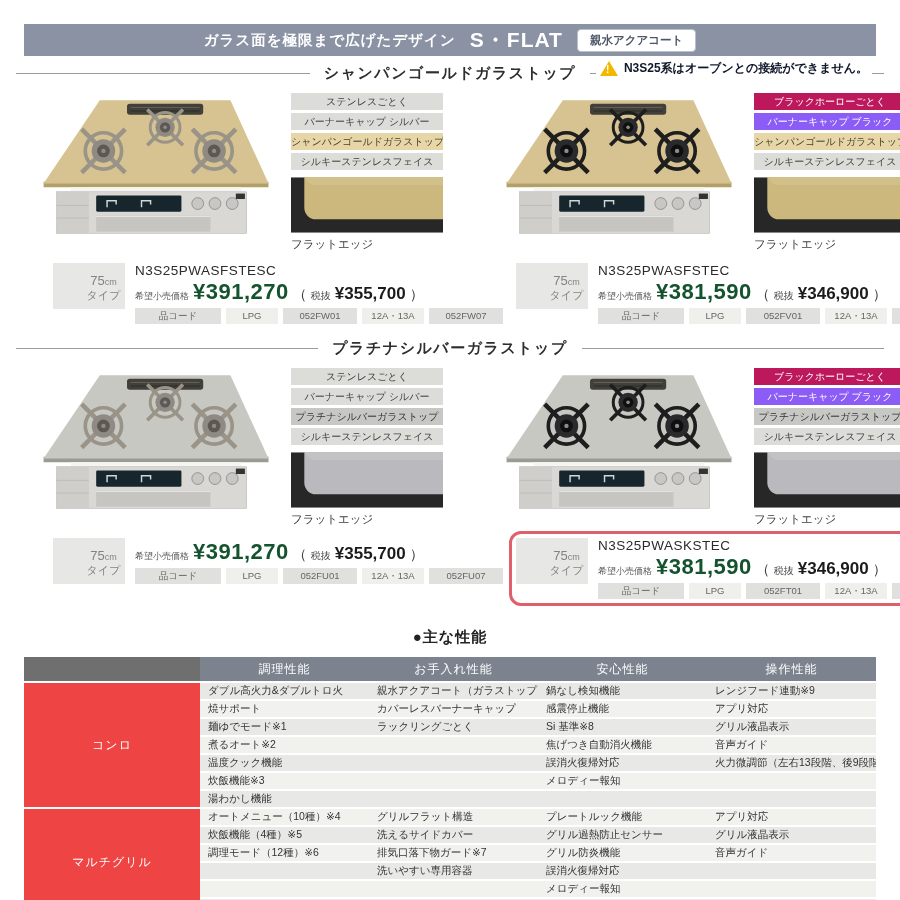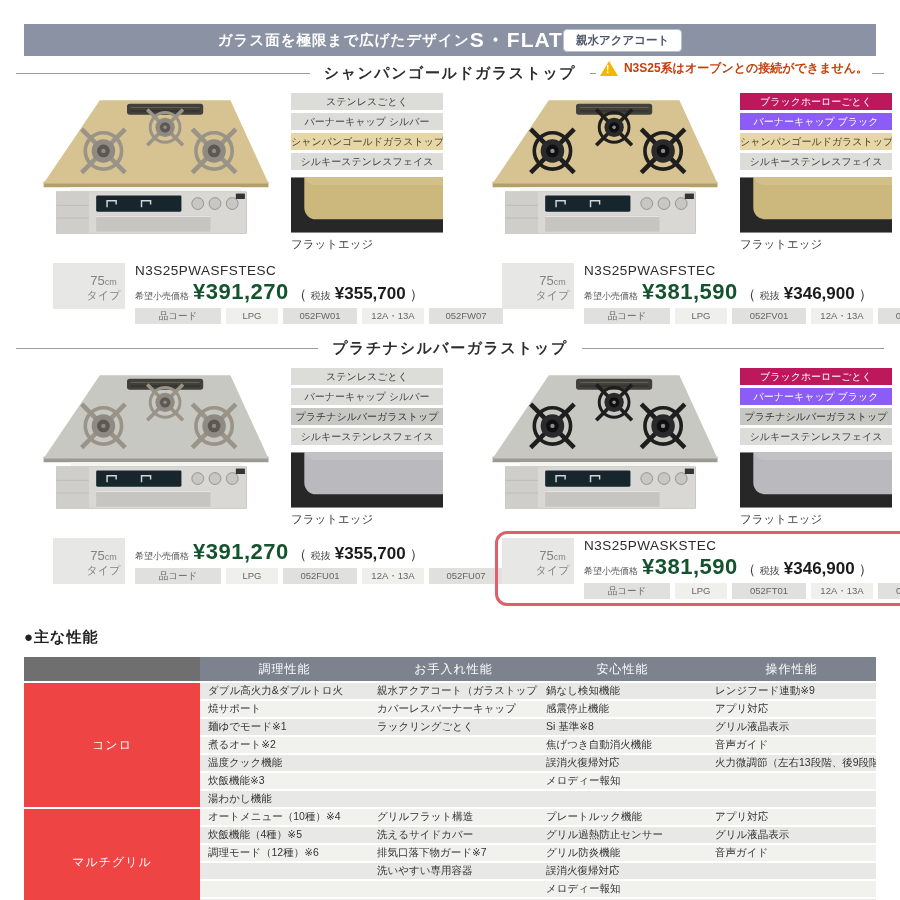--- a/index.html
+++ b/index.html
@@ -6,46 +6,46 @@
   body {
     width:900px; height:900px; background:#ffffff;
     font-family:"Liberation Sans","DejaVu Sans",sans-serif;
     color:#333; overflow:hidden;
   }
   .page { width:900px; padding:24px 14px 10px 14px; }
 
   
   .header-bar {
     margin:0 10px; height:32px; background:#8a92a4;
-    display:flex; align-items:center; justify-content:center; 
+    display:flex; align-items:center; justify-content:center; gap:14px;
     color:#fff;
   }
   .header-title { font-size:14.5px; font-weight:bold; letter-spacing:1px; }
   .brand { font-size:21px; font-weight:bold; letter-spacing:1px; }
   .aqua-badge {
     background:#fff; color:#4c5668; border:1px solid #b9c0cc;
     font-size:11.5px; font-weight:bold; padding:3px 12px; border-radius:4px;
   }
 
   
   .warning { position:absolute; right:12px; top:-4px; display:flex; align-items:center; gap:6px; background:#fff; padding:0 4px; }
   .warn-tri { position:relative; width:0; height:0;
     border-left:9px solid transparent; border-right:9px solid transparent;
     border-bottom:15px solid #f3b700; }
   .warn-ex { position:absolute; left:-3px; top:3px; color:#fff; font-size:10px; font-weight:bold; }
-  .warn-text { color:#c2410c; font-size:12px; font-weight:bold; }
+  .warn-text { color:#0f172a; font-size:12px; font-weight:bold; }
 
   
   .section { margin-top:6px; }
   .sec-titlerow { position:relative; display:flex; align-items:center; gap:14px; margin:8px 2px 6px 2px; }
   .sec-line { flex:1; height:1px; background:#9b9b9b; }
   .sec-title { font-size:15px; font-weight:bold; color:#2e2e2e; letter-spacing:1.5px; }
 
   
-  .pgrid { display:flex; gap:26px; padding:0 6px; }
+  .pgrid { display:flex; gap:40px; padding:0 6px; }
   .pcard { width:423px; }
   .pbody { display:flex; gap:8px; }
   .stoveWrap { width:272px; height:152px; }
   .stoveWrap svg { width:100%; height:100%; }
   .rightcol { width:152px; display:flex; flex-direction:column; padding-top:4px; }
   .feat { height:17px; line-height:17px; font-size:10px; text-align:center;
     margin-bottom:3px; white-space:nowrap; overflow:hidden; }
   .f-gray  { background:#dcddd9; color:#3f3f3f; }
   .f-gold  { background:#e7d6a8; color:#473f2a; }
   .f-silver{ background:#c7c8c3; color:#333; }
@@ -78,21 +78,21 @@
   .taxprice { font-size:17px; font-weight:bold; color:#1b1b1b; }
   .codes { display:flex; gap:5px; margin-top:3px; }
   .chip { font-size:9.5px; color:#666; padding:1.5px 0; text-align:center; }
   .chip:nth-child(odd)  { background:#e0e0de; }
   .chip:nth-child(even) { background:#efefec; }
   .chip.c0 { width:86px; } .chip.c1 { width:52px; } .chip.c2 { width:74px; }
   .chip.c3 { width:62px; } .chip.c4 { width:74px; }
 
   
   .perf { margin:22px 10px 0 10px; }
-  .perf-title { font-size:15px; font-weight:bold; color:#222; margin-bottom:8px; letter-spacing:1px; }
+  .perf-title { font-size:15px; font-weight:bold; color:#222; margin-bottom:8px; letter-spacing:1px;text-align:center; }
   table.perfTbl { width:100%; border-collapse:separate; border-spacing:0 2px; table-layout:fixed; }
   .perfTbl th.colhead { background:#7c828e; color:#fff; font-size:12px; font-weight:normal;
     height:24px; letter-spacing:1px; }
   .perfTbl th.corner { background:#6f6f6f; }
   .perfTbl td.group { background:#ef4444; color:#fff; font-size:12px; text-align:center; letter-spacing:1px; }
   .perfTbl td.cell { font-size:10.5px; color:#333; height:16px; padding:0 8px;
     white-space:nowrap; overflow:hidden; }
   .perfTbl tr:nth-child(odd) td.cell  { background:#e8e8e6; }
   .perfTbl tr:nth-child(even) td.cell { background:#f1f1ee; }
   .perfTbl col.c-label { width:176px; }

